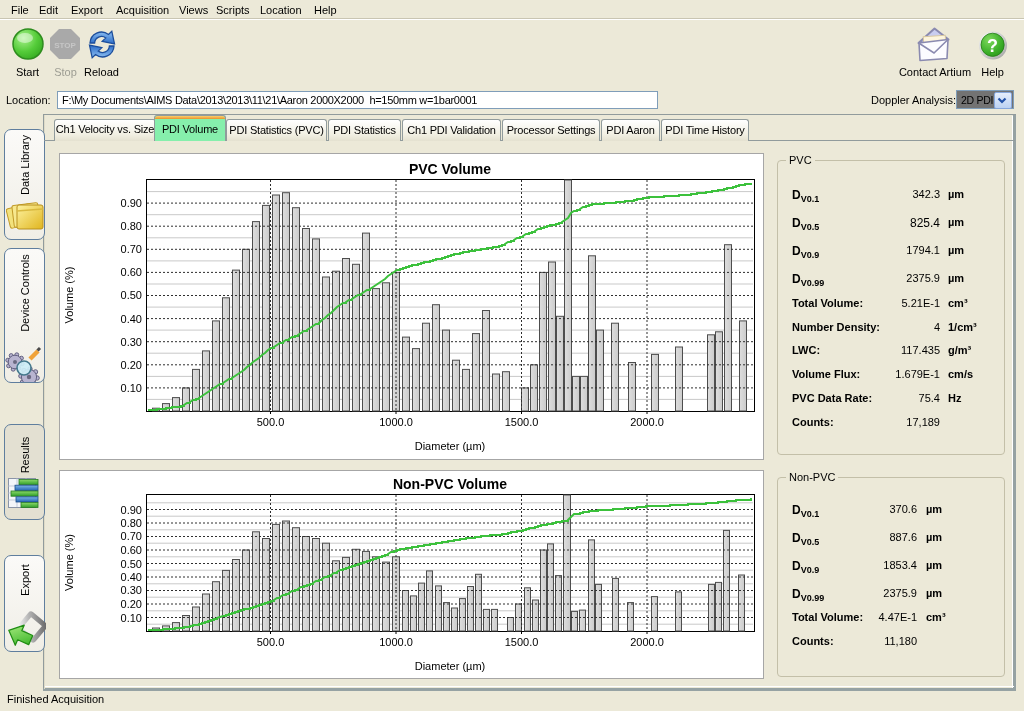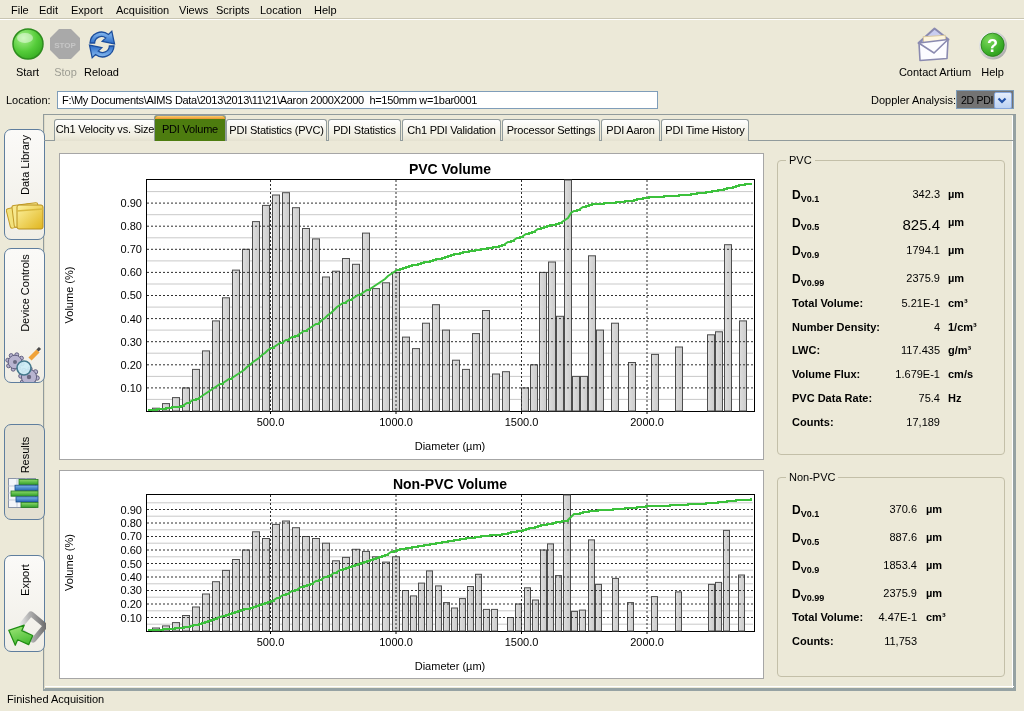--- a/index.html
+++ b/index.html
@@ -87,21 +87,21 @@
 <div style="position:absolute;left:43px;top:114px;width:973px;height:577px;border:1px solid #919b9c;background:#ece9d8;box-sizing:border-box;"></div>
 <div style="position:absolute;left:1012px;top:116px;width:1px;height:573px;background:#ffffff;"></div>
 <div style="position:absolute;left:1013px;top:115px;width:3px;height:576px;background:#96a2a3;"></div>
 <div style="position:absolute;left:44px;top:686px;width:970px;height:1px;background:#ffffff;"></div>
 <div style="position:absolute;left:43px;top:688px;width:973px;height:3px;background:#96a2a3;"></div>
 <div style="position:absolute;left:44px;top:115px;width:1px;height:574px;background:#dedbc8;"></div>
 <div style="position:absolute;left:44px;top:140px;width:971px;height:1px;background:#919b9c;z-index:2;"></div>
 <div style="position:absolute;left:54px;top:119px;width:102px;height:22px;background:linear-gradient(#ffffff,#f1efe2 70%,#e4e1d0);border:1px solid #919b9c;border-bottom:none;border-radius:3px 3px 0 0;z-index:3;box-sizing:border-box;">
     <div style="position:absolute;left:0;right:0;top:3px;text-align:center;font-size:11px;letter-spacing:-0.2px;white-space:nowrap;">Ch1 Velocity vs. Size</div>
   </div>
-<div style="position:absolute;left:154px;top:115px;width:72px;height:26px;background:#4d7c0f;border:1px solid #919b9c;border-bottom:none;border-radius:3px 3px 0 0;z-index:5;box-sizing:border-box;">
+<div style="position:absolute;left:154px;top:115px;width:72px;height:26px;background:#86efac;border:1px solid #919b9c;border-bottom:none;border-radius:3px 3px 0 0;z-index:5;box-sizing:border-box;">
     <div style="position:absolute;left:0;right:0;top:0;height:3px;background:linear-gradient(#ffce6b,#e7942d);border-radius:3px 3px 0 0;"></div>
     <div style="position:absolute;left:0;right:0;top:7px;text-align:center;font-size:11px;letter-spacing:-0.2px;white-space:nowrap;">PDI Volume</div>
   </div>
 <div style="position:absolute;left:226px;top:119px;width:101px;height:22px;background:linear-gradient(#ffffff,#f1efe2 70%,#e4e1d0);border:1px solid #919b9c;border-bottom:none;border-radius:3px 3px 0 0;z-index:3;box-sizing:border-box;">
     <div style="position:absolute;left:0;right:0;top:4px;text-align:center;font-size:11px;letter-spacing:-0.2px;white-space:nowrap;">PDI Statistics (PVC)</div>
   </div>
 <div style="position:absolute;left:328px;top:119px;width:73px;height:22px;background:linear-gradient(#ffffff,#f1efe2 70%,#e4e1d0);border:1px solid #919b9c;border-bottom:none;border-radius:3px 3px 0 0;z-index:3;box-sizing:border-box;">
     <div style="position:absolute;left:0;right:0;top:4px;text-align:center;font-size:11px;letter-spacing:-0.2px;white-space:nowrap;">PDI Statistics</div>
   </div>
 <div style="position:absolute;left:402px;top:119px;width:99px;height:22px;background:linear-gradient(#ffffff,#f1efe2 70%,#e4e1d0);border:1px solid #919b9c;border-bottom:none;border-radius:3px 3px 0 0;z-index:3;box-sizing:border-box;">
@@ -419,21 +419,21 @@
 <fieldset style="position:absolute;left:777px;top:154px;width:226px;height:299px;border:1px solid #c3bfa8;border-radius:4px;margin:0;padding:0;">
     <legend style="font-size:11px;margin-left:8px;padding:0 3px;">PVC</legend>
   </fieldset>
 <fieldset style="position:absolute;left:777px;top:471px;width:226px;height:204px;border:1px solid #c3bfa8;border-radius:4px;margin:0;padding:0;">
     <legend style="font-size:11px;margin-left:8px;padding:0 3px;">Non-PVC</legend>
   </fieldset>
 <div style="position:absolute;left:792px;top:188px;font-size:11px;"><span style="font-weight:bold;font-size:12px;">D</span><span style="font-weight:bold;font-size:9px;vertical-align:-3px;">V0.1</span></div>
 <div style="position:absolute;left:820px;top:188px;width:120px;text-align:right;font-size:11px;">342.3</div>
 <div style="position:absolute;left:948px;top:188px;font-size:11px;font-weight:bold;">µm</div>
 <div style="position:absolute;left:792px;top:216px;font-size:11px;"><span style="font-weight:bold;font-size:12px;">D</span><span style="font-weight:bold;font-size:9px;vertical-align:-3px;">V0.5</span></div>
-<div style="position:absolute;left:820px;top:216px;width:120px;text-align:right;font-size:15px;">825.4</div>
+<div style="position:absolute;left:820px;top:216px;width:120px;text-align:right;font-size:12px;">825.4</div>
 <div style="position:absolute;left:948px;top:216px;font-size:11px;font-weight:bold;">µm</div>
 <div style="position:absolute;left:792px;top:244px;font-size:11px;"><span style="font-weight:bold;font-size:12px;">D</span><span style="font-weight:bold;font-size:9px;vertical-align:-3px;">V0.9</span></div>
 <div style="position:absolute;left:820px;top:244px;width:120px;text-align:right;font-size:11px;">1794.1</div>
 <div style="position:absolute;left:948px;top:244px;font-size:11px;font-weight:bold;">µm</div>
 <div style="position:absolute;left:792px;top:272px;font-size:11px;"><span style="font-weight:bold;font-size:12px;">D</span><span style="font-weight:bold;font-size:9px;vertical-align:-3px;">V0.99</span></div>
 <div style="position:absolute;left:820px;top:272px;width:120px;text-align:right;font-size:11px;">2375.9</div>
 <div style="position:absolute;left:948px;top:272px;font-size:11px;font-weight:bold;">µm</div>
 <div style="position:absolute;left:792px;top:297px;font-size:11px;"><b>Total Volume:</b></div>
 <div style="position:absolute;left:820px;top:297px;width:120px;text-align:right;font-size:11px;">5.21E-1</div>
 <div style="position:absolute;left:948px;top:297px;font-size:11px;font-weight:bold;">cm³</div>
@@ -460,13 +460,13 @@
 <div style="position:absolute;left:792px;top:559px;font-size:11px;"><span style="font-weight:bold;font-size:12px;">D</span><span style="font-weight:bold;font-size:9px;vertical-align:-3px;">V0.9</span></div>
 <div style="position:absolute;left:797px;top:559px;width:120px;text-align:right;font-size:11px;">1853.4</div>
 <div style="position:absolute;left:926px;top:559px;font-size:11px;font-weight:bold;">µm</div>
 <div style="position:absolute;left:792px;top:587px;font-size:11px;"><span style="font-weight:bold;font-size:12px;">D</span><span style="font-weight:bold;font-size:9px;vertical-align:-3px;">V0.99</span></div>
 <div style="position:absolute;left:797px;top:587px;width:120px;text-align:right;font-size:11px;">2375.9</div>
 <div style="position:absolute;left:926px;top:587px;font-size:11px;font-weight:bold;">µm</div>
 <div style="position:absolute;left:792px;top:611px;font-size:11px;"><b>Total Volume:</b></div>
 <div style="position:absolute;left:797px;top:611px;width:120px;text-align:right;font-size:11px;">4.47E-1</div>
 <div style="position:absolute;left:926px;top:611px;font-size:11px;font-weight:bold;">cm³</div>
 <div style="position:absolute;left:792px;top:635px;font-size:11px;"><b>Counts:</b></div>
-<div style="position:absolute;left:797px;top:635px;width:120px;text-align:right;font-size:11px;">11,753</div>
+<div style="position:absolute;left:797px;top:635px;width:120px;text-align:right;font-size:11px;">11,180</div>
 <div style="position:absolute;left:7px;top:693px;font-size:11px;">Finished Acquisition</div>
 </body></html>

